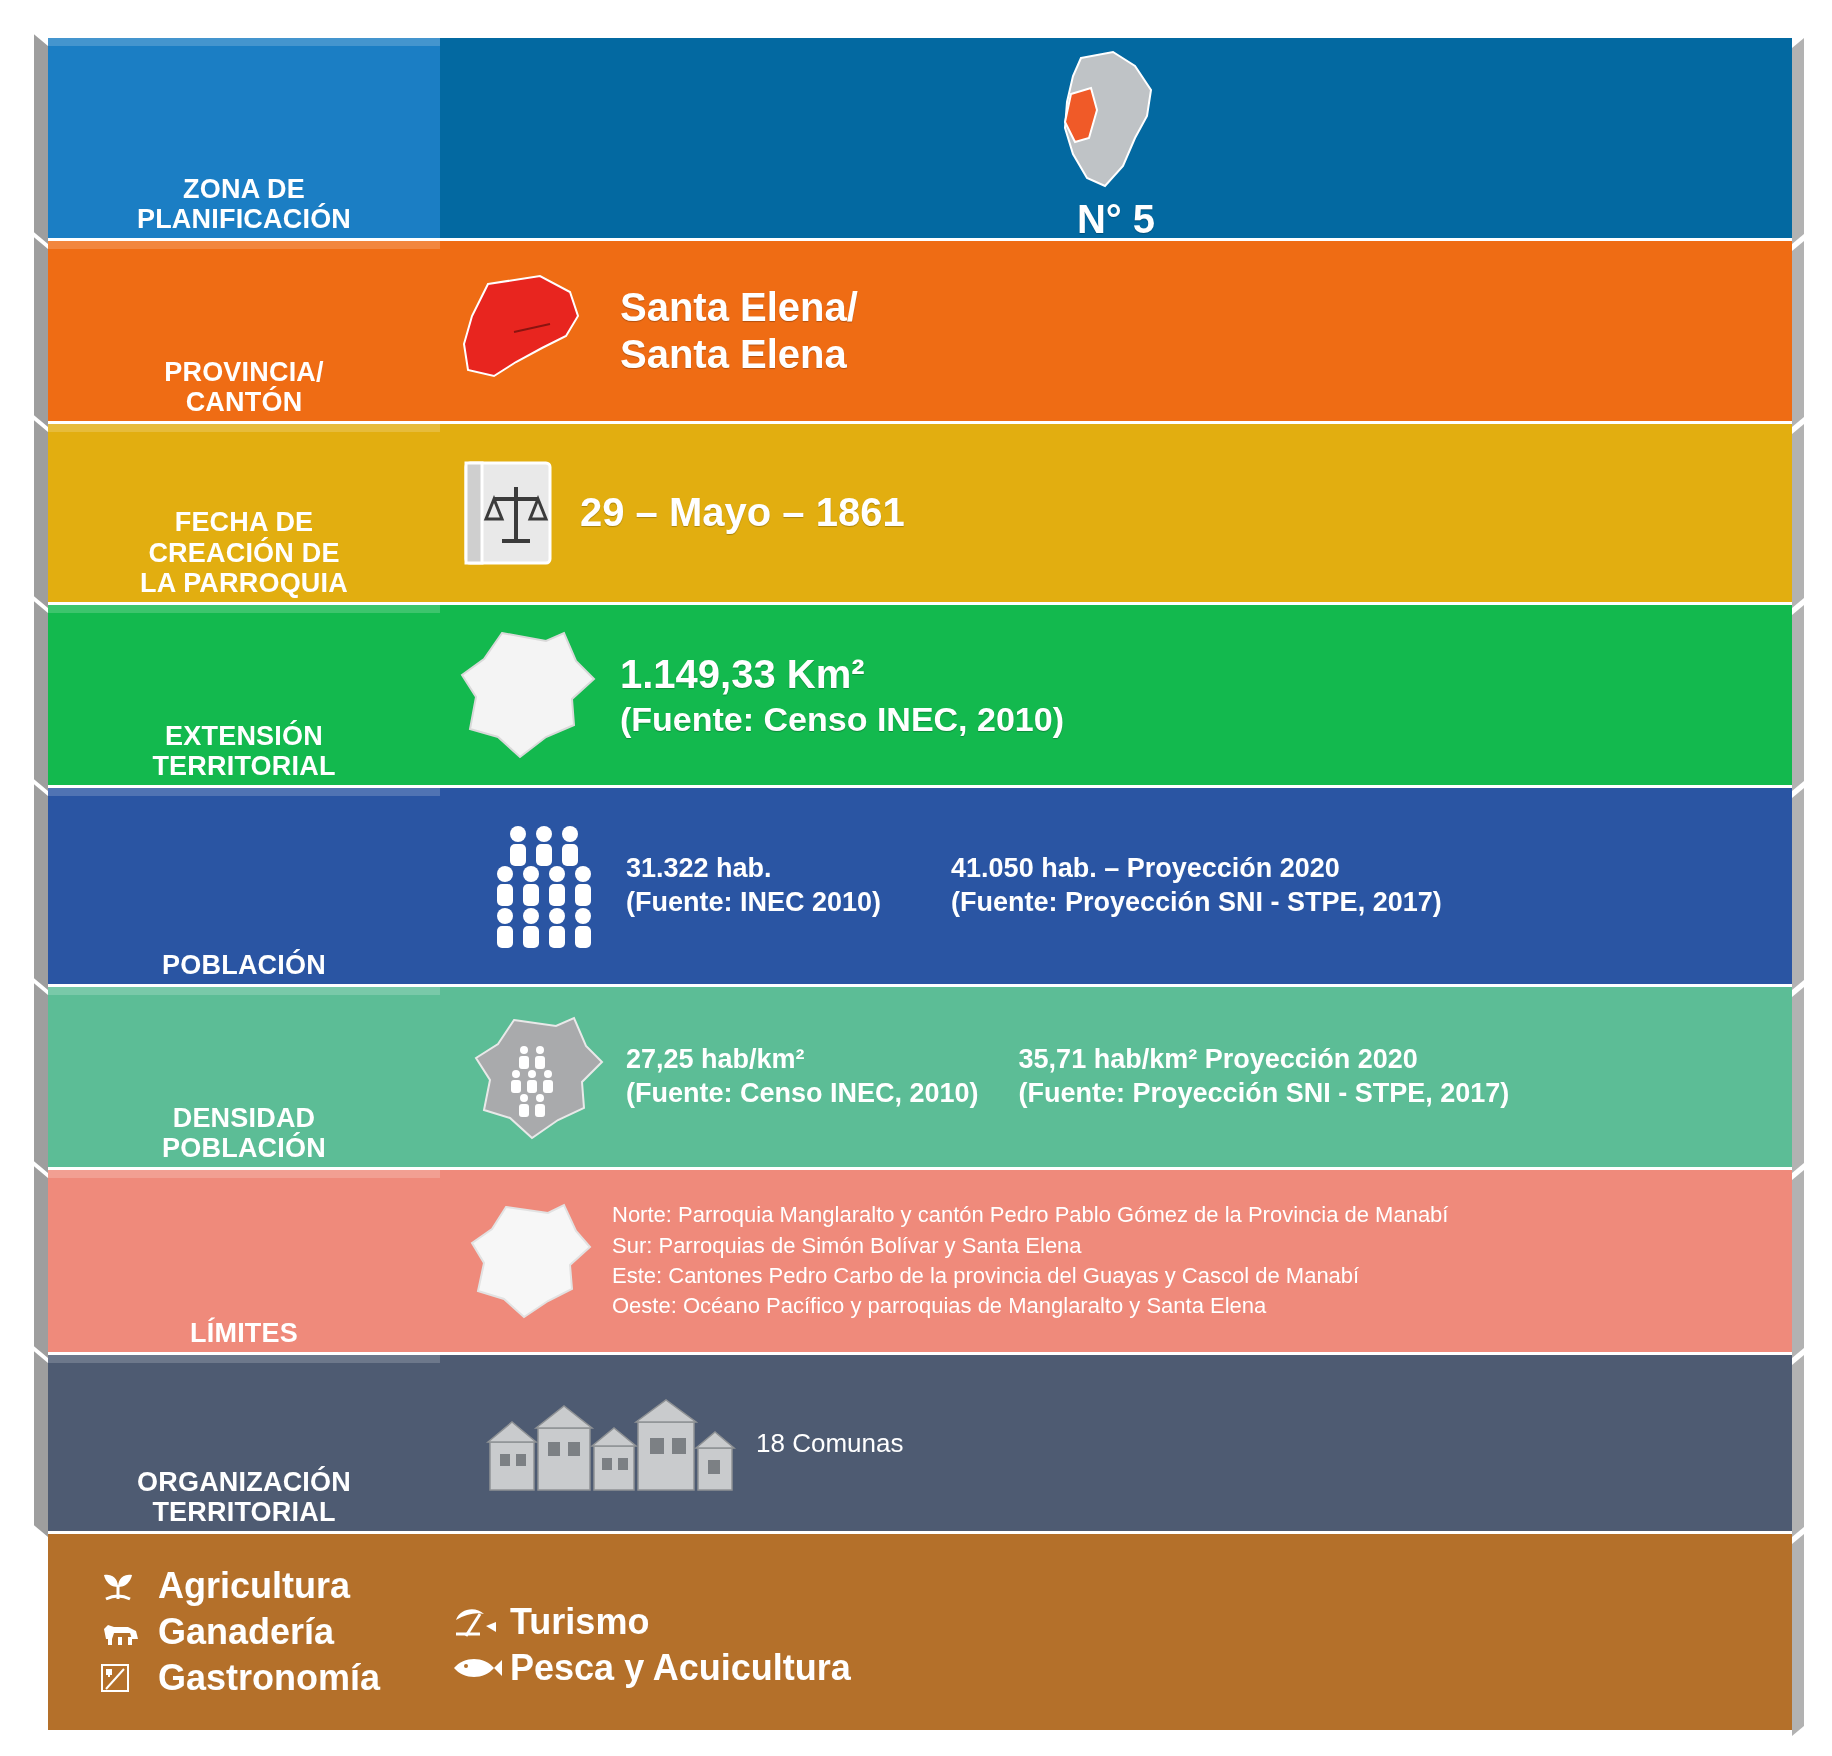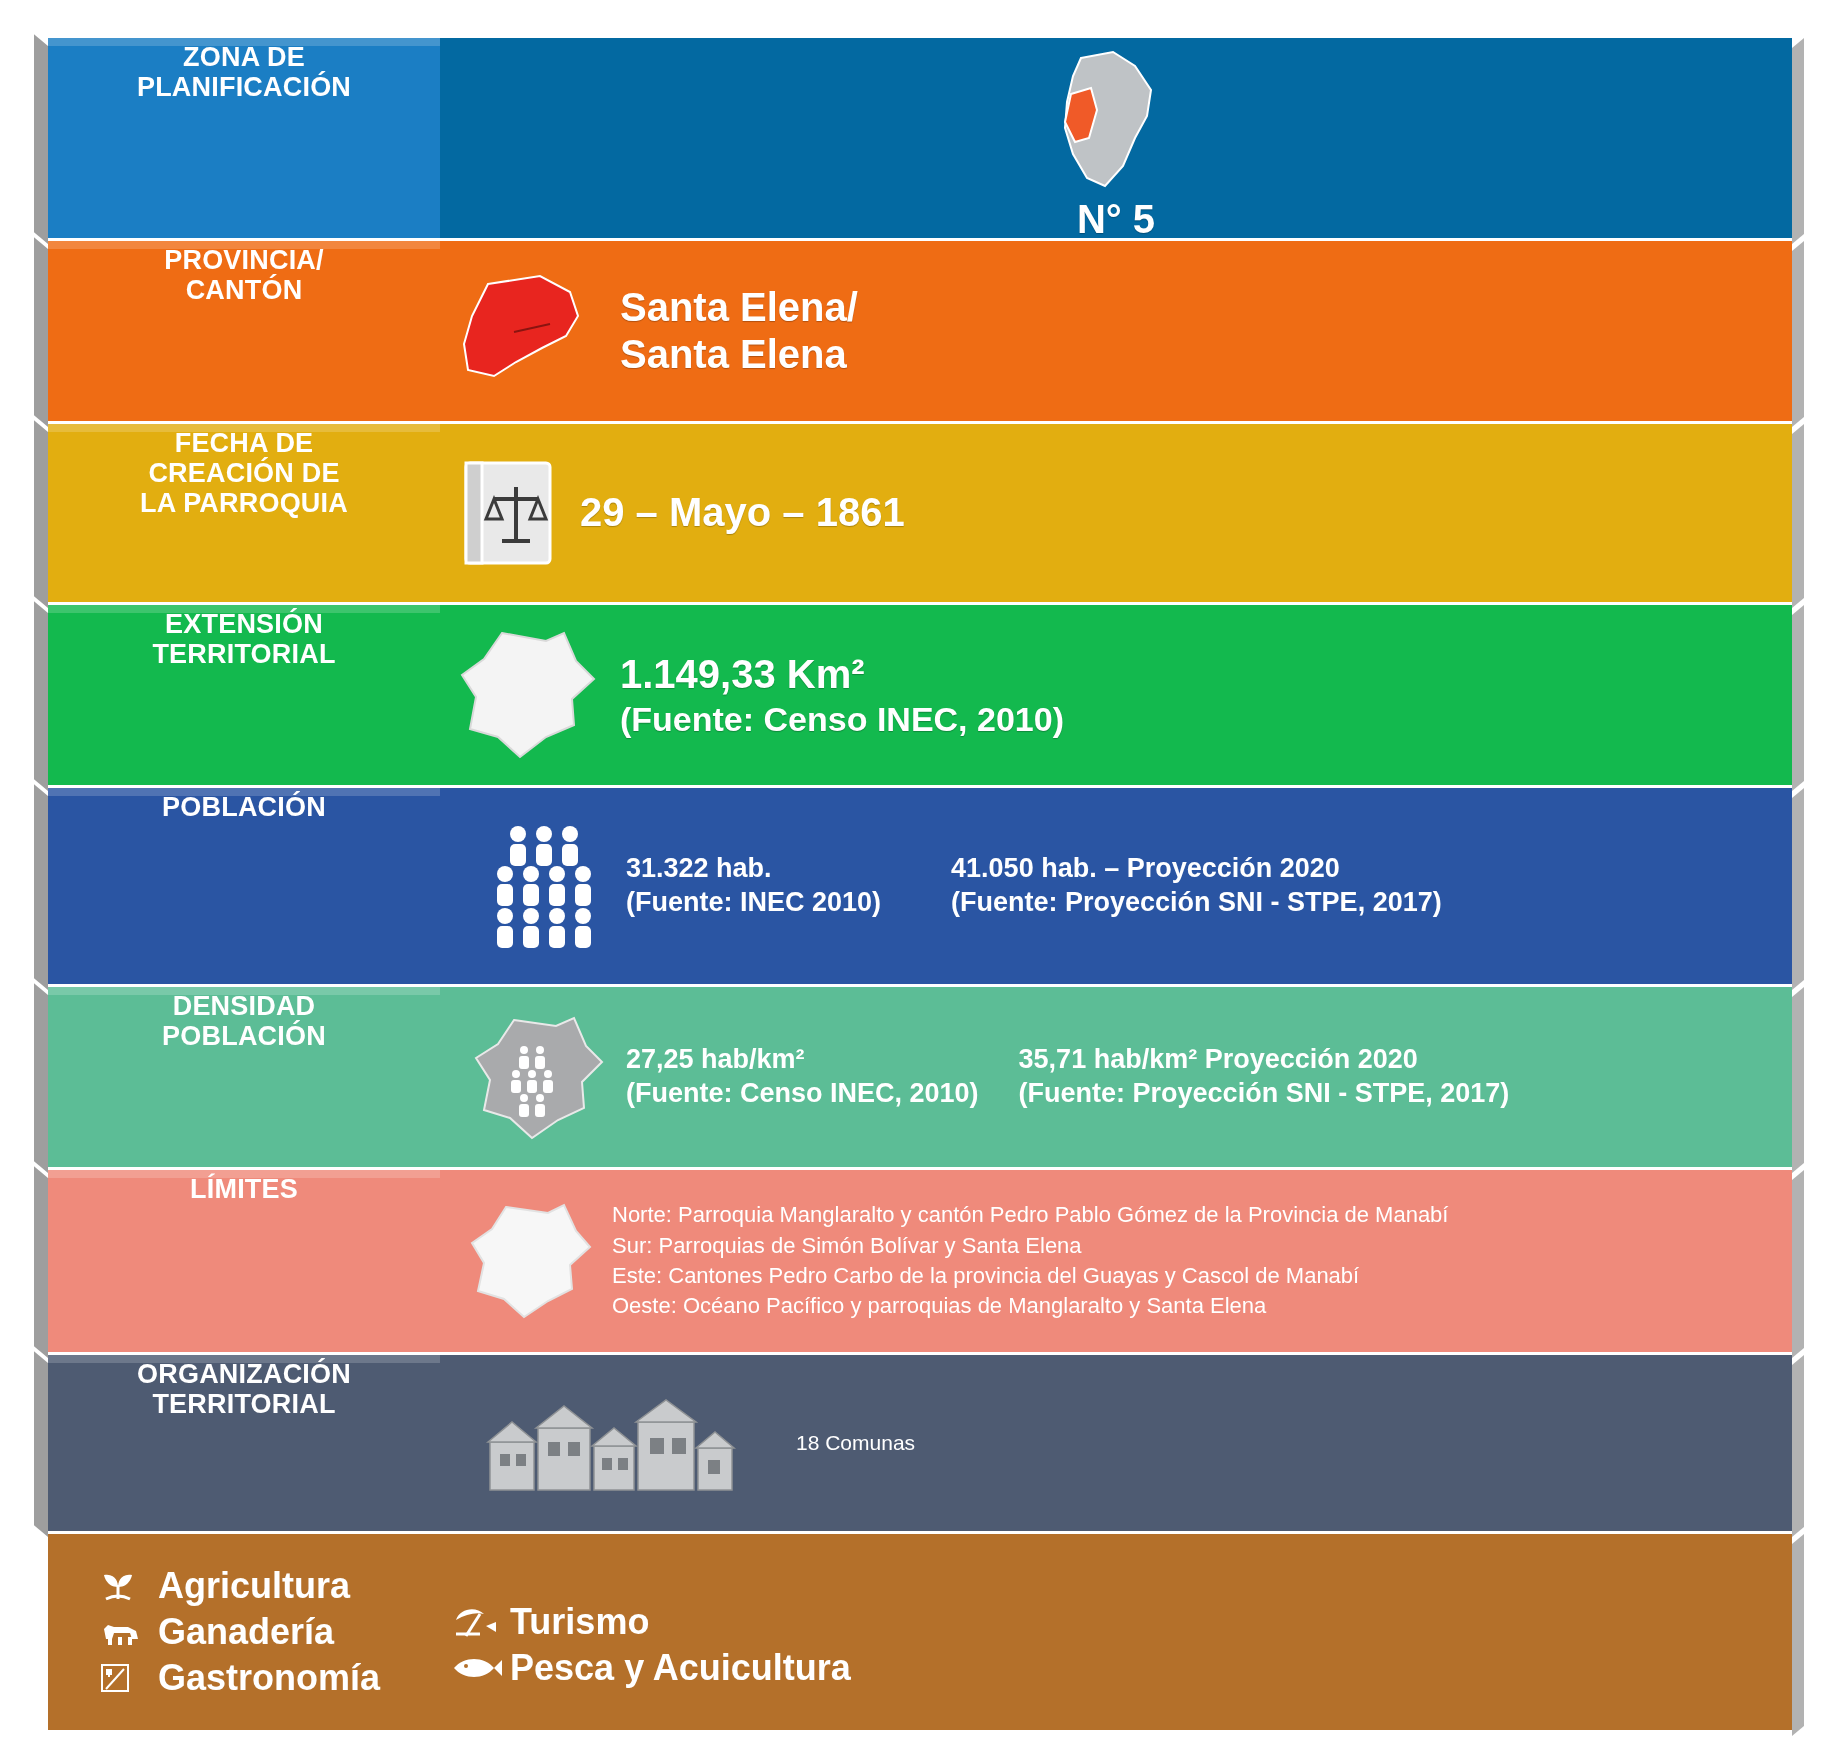--- a/index.html
+++ b/index.html
@@ -19,21 +19,21 @@
     display:flex;
     align-items:stretch;
     margin-bottom:3px;
   }
   
   .label-block{
     position:relative;
     width:392px;
     flex:0 0 392px;
     display:flex;
-    align-items:flex-start;
+    align-items:flex-end;
     justify-content:center;
     text-align:center;
     color:#ffffff;
     font-weight:bold;
     font-size:27px;
     line-height:1.12;
     letter-spacing:.2px;
     box-sizing:border-box;
     padding:4px 10px;
     z-index:3;
@@ -113,21 +113,21 @@
   
   .row .value-block{margin-left:0;}
 
   
   .limits p{margin:0;font-size:22px;line-height:1.38;font-weight:normal;}
   
   .act-wrap{display:flex;align-items:center;gap:70px;}
   .act-group{display:flex;flex-direction:column;gap:4px;}
   .act-item{display:flex;align-items:center;gap:14px;font-size:36px;font-weight:bold;}
   .act-item .gi{width:46px;text-align:center;font-size:30px;}
-  .comunas{font-size:21px;font-weight:normal;margin-left:40px;}
+  .comunas{font-size:26px;font-weight:normal;}
   svg{display:block;}
 </style>
 </head>
 <body>
 
 <div id="sheet">
 
   <div class="row r-zona">
     <div class="label-block" style="background:#1b7ec4;">
       <span>

